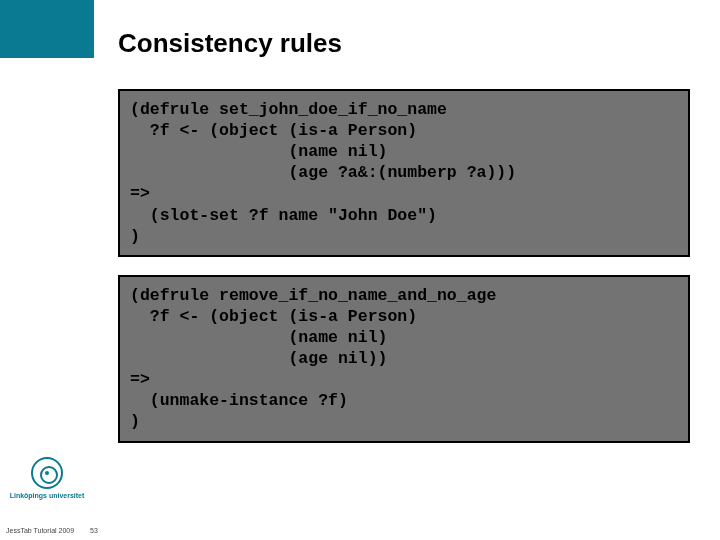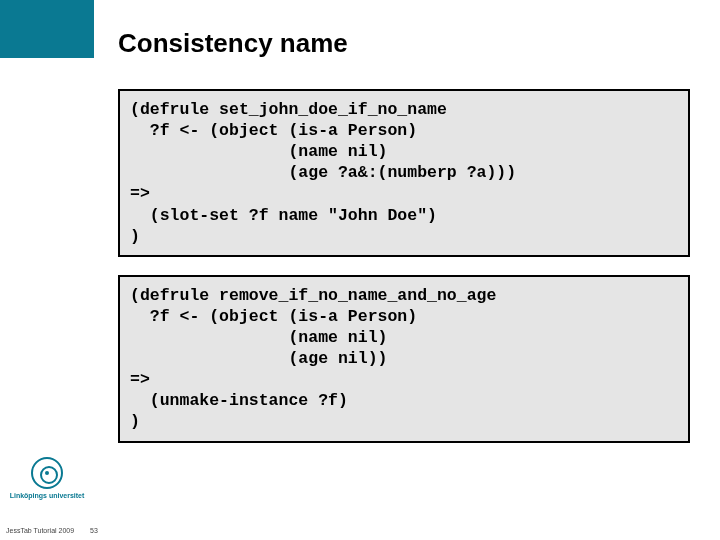--- a/index.html
+++ b/index.html
@@ -74,21 +74,21 @@
   .title {
     font-size: 26px;
     font-weight: bold;
     color: #000;
     margin-bottom: 30px;
   }
   .codebox {
     border: 2px solid #000;
     padding: 8px 10px;
     margin-bottom: 18px;
-    background: #e5e5e5;
+    background: #737373;
   }
   .codebox pre {
     font-family: "Courier New", Courier, monospace;
     font-size: 16.5px;
     font-weight: bold;
     line-height: 1.28;
     white-space: pre;
     color: #000;
   }
 </style>
@@ -97,21 +97,21 @@
 
 <div class="left-band">
   <div class="top-block"></div>
   <div class="logo-wrap">
     <div class="seal"></div>
     <div class="uni-name">Linköpings universitet</div>
   </div>
 </div>
 
 <div class="content">
-  <div class="title">Consistency name</div>
+  <div class="title">Consistency rules</div>
 
   <div class="codebox">
     <pre>(defrule set_john_doe_if_no_name
   ?f &lt;- (object (is-a Person)
                 (name nil)
                 (age ?a&amp;:(numberp ?a)))
 =&gt;
   (slot-set ?f name "John Doe")
 )</pre>
   </div>

